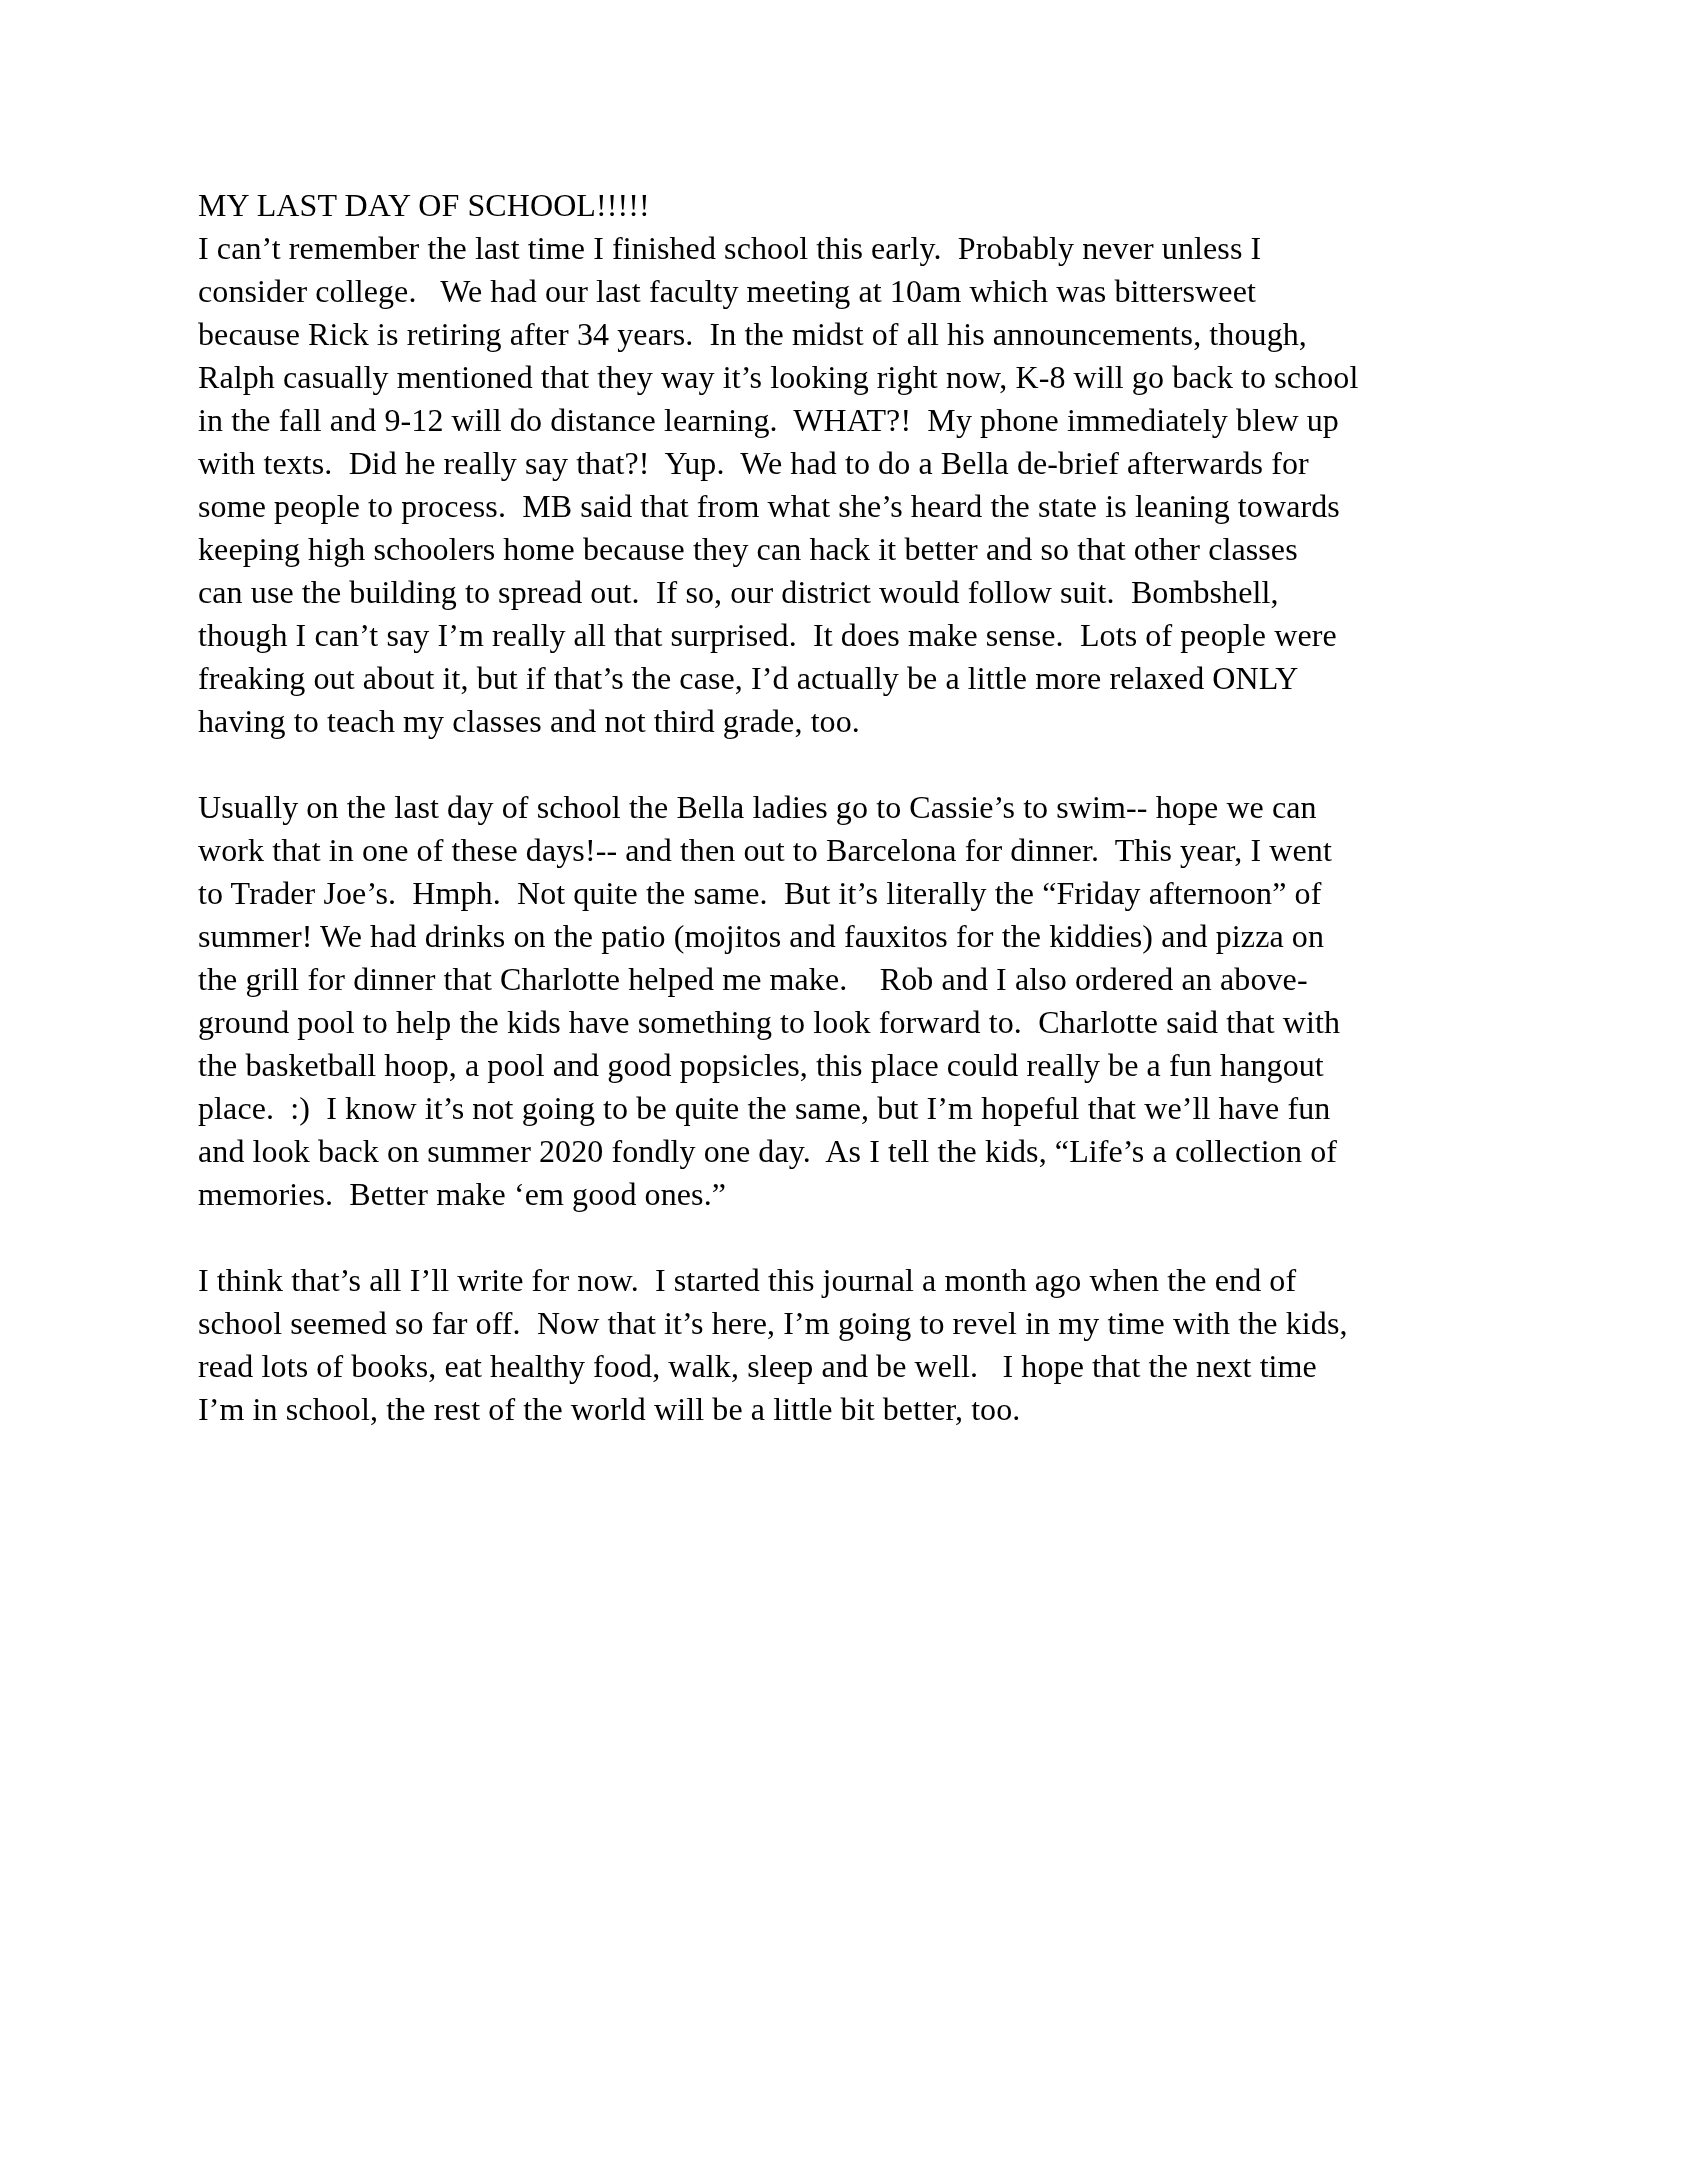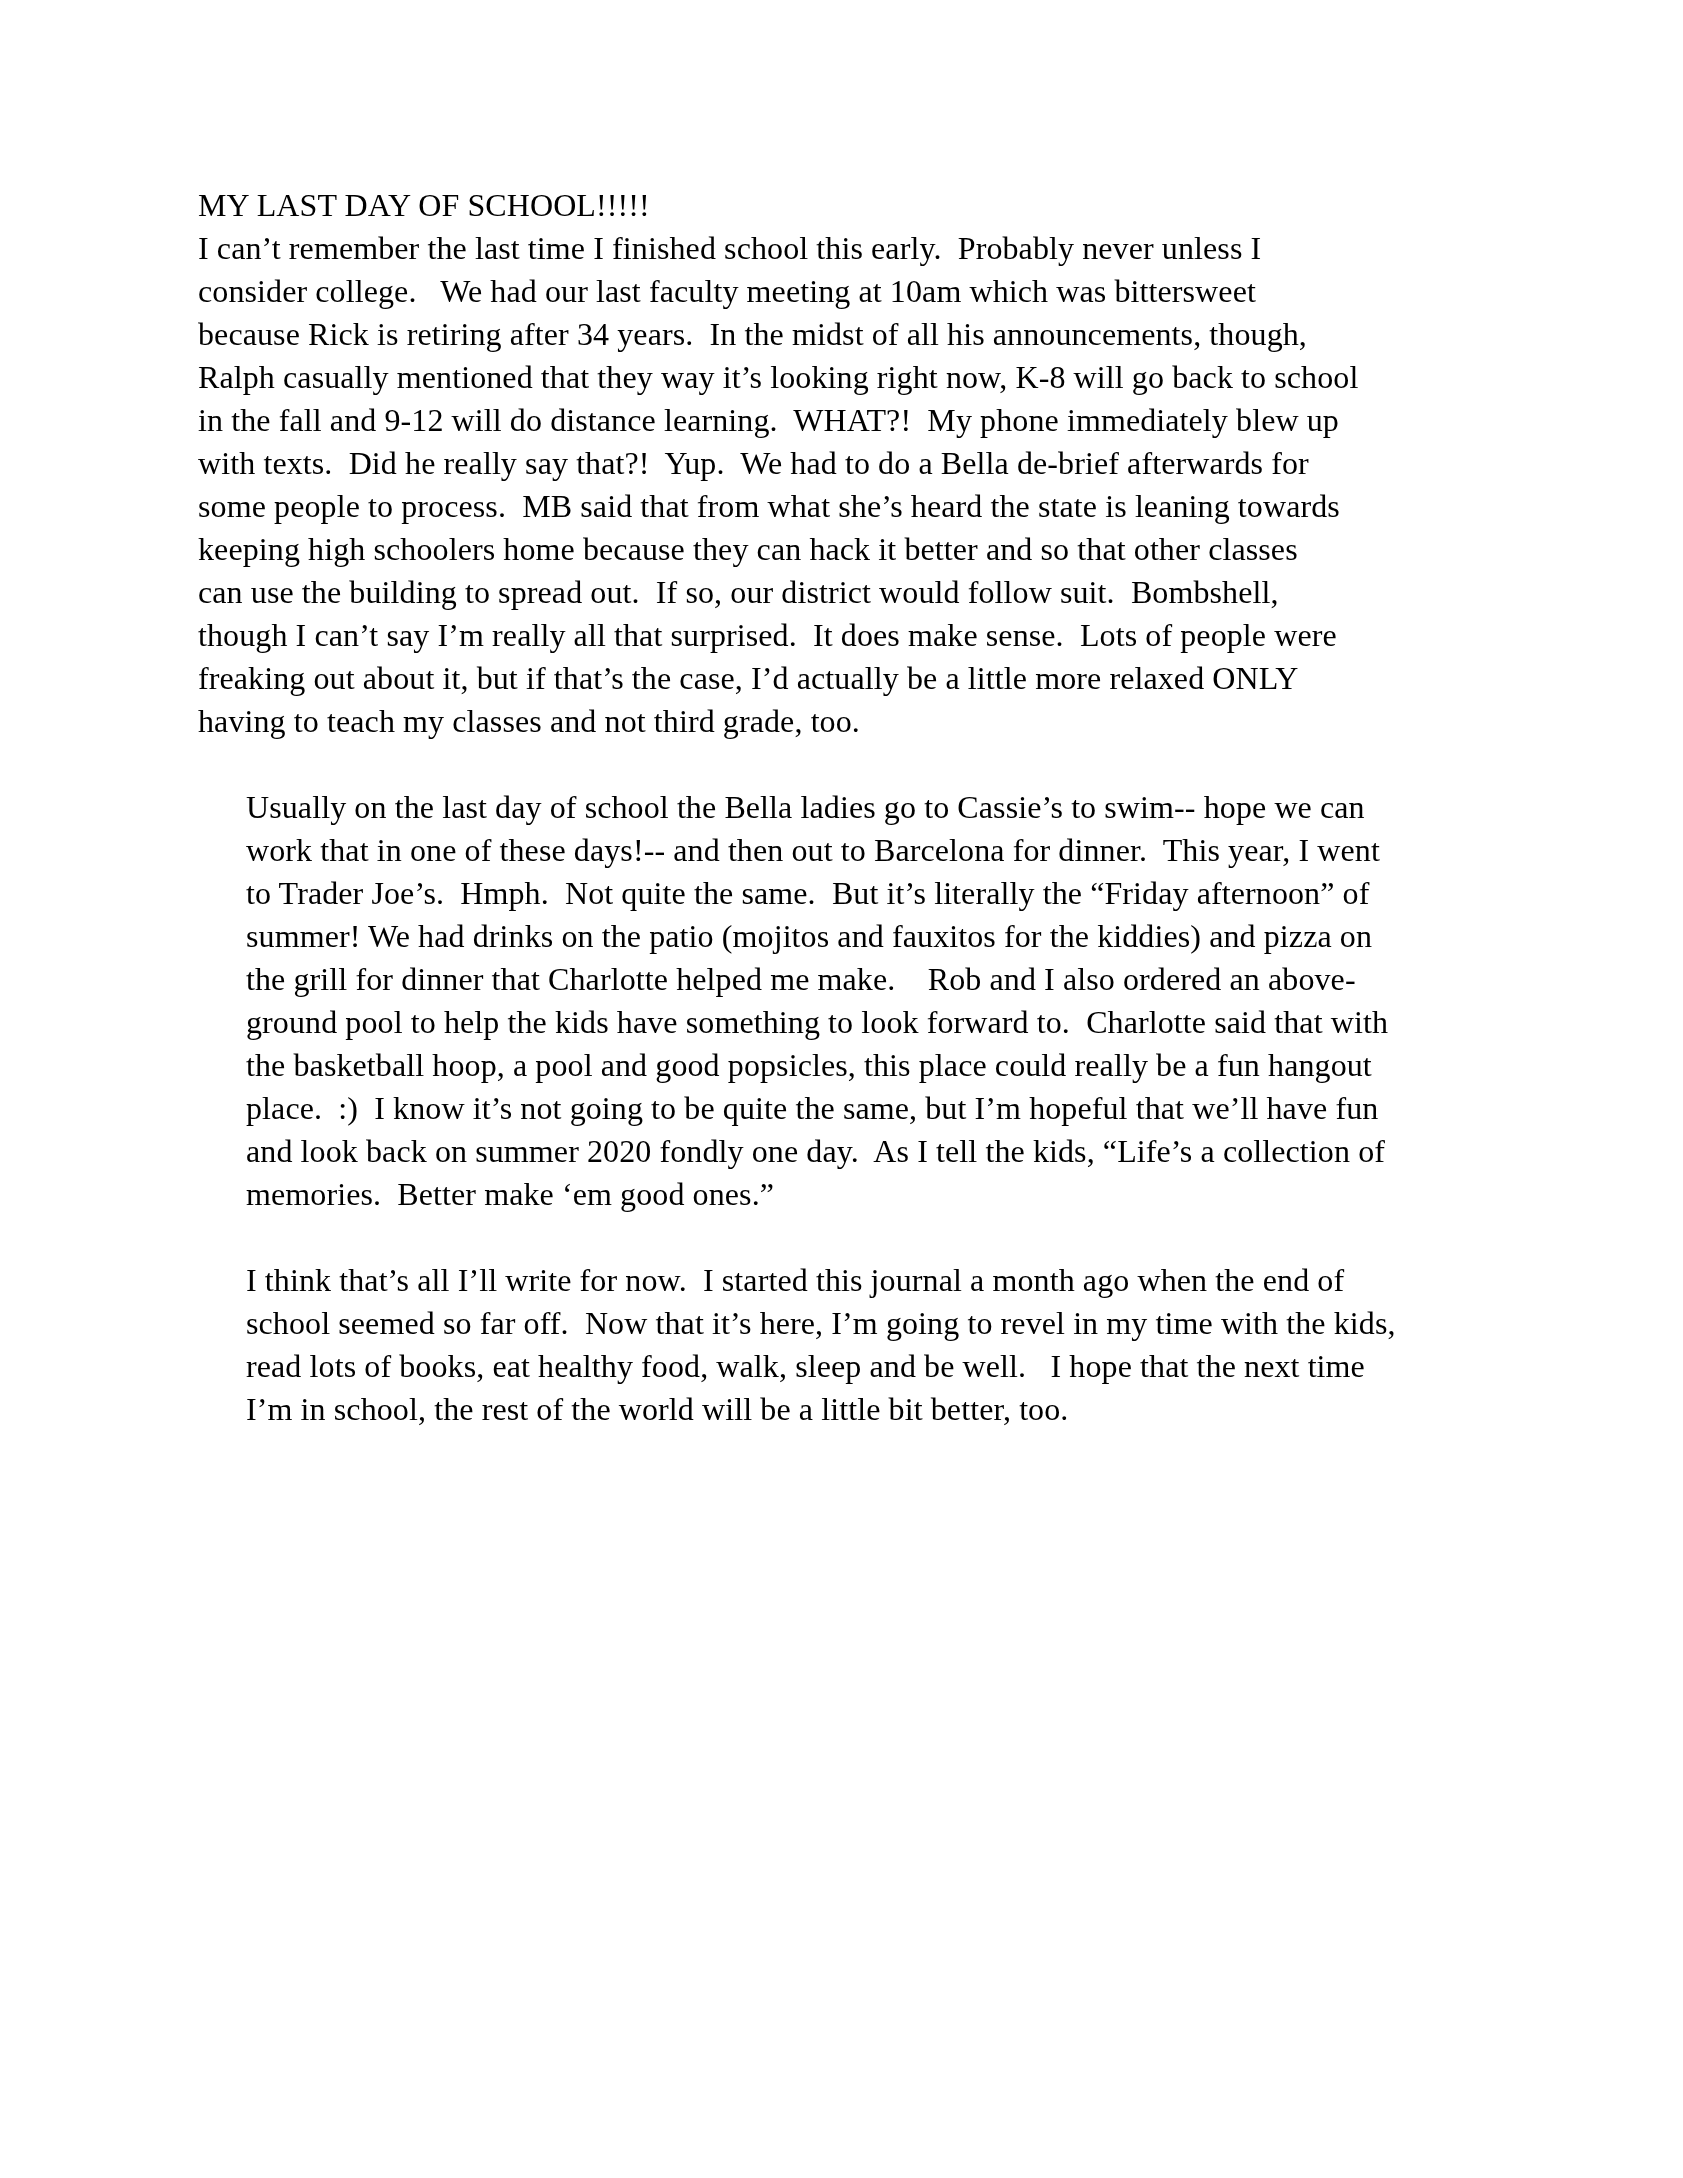--- a/index.html
+++ b/index.html
@@ -27,21 +27,20 @@
   }
   .title-line {
     white-space: pre-wrap;
   }
   .para {
     white-space: pre-wrap;
     margin: 0;
   }
   .para + .para {
     margin-top: 43px; 
-    margin-left: 48px;
   }
 </style>
 </head>
 <body>
 
 <div class="page">
   <div class="text-block">
     <div class="title-line">MY LAST DAY OF SCHOOL!!!!!</div>
     <div class="para">I can’t remember the last time I finished school this early.  Probably never unless I
 consider college.   We had our last faculty meeting at 10am which was bittersweet

